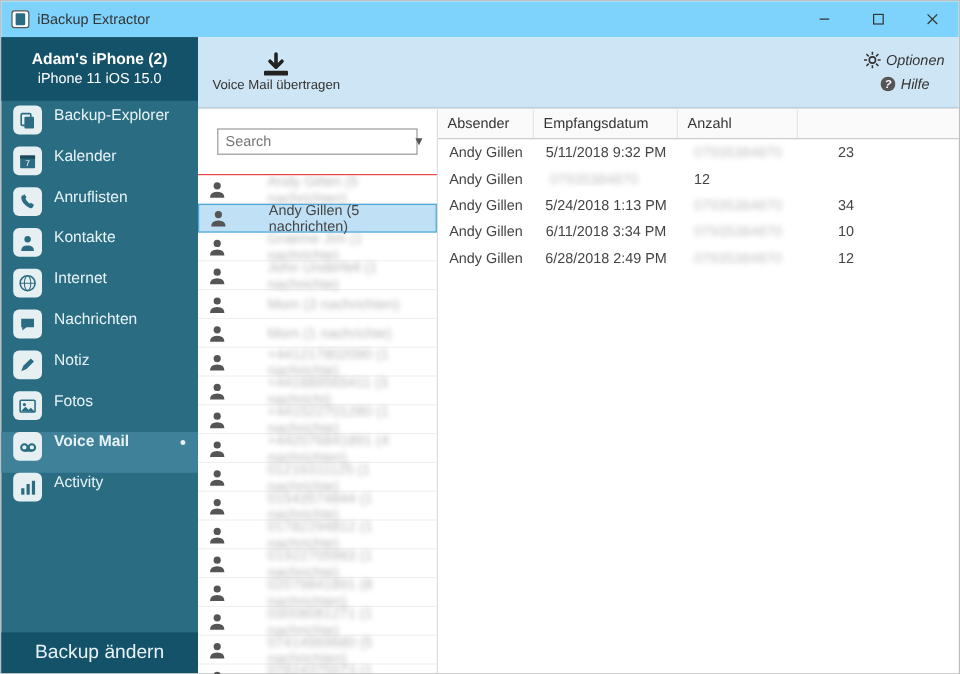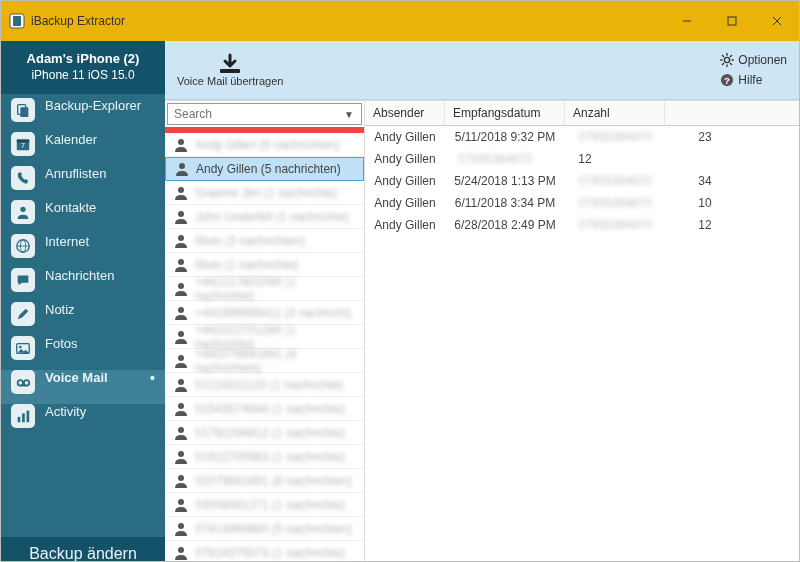--- a/index.html
+++ b/index.html
@@ -1,46 +1,46 @@
 <!DOCTYPE html>
 <html><head>
 <meta charset="utf-8">
 <style>
   * { box-sizing: border-box; margin: 0; padding: 0; font-family: "Segoe UI", Arial, sans-serif; }
   html, body { height: 100%; }
   body { width: 800px; height: 562px; background: #fff; overflow: hidden; border: 1px solid #bfbfbf; }
-  .titlebar { height: 40px; background: #eab308; display: flex; align-items: center; padding: 0 0 0 8px; font-size: 12px; color: #333; }
+  .titlebar { height: 30px; background: #7dd3fc; display: flex; align-items: center; padding: 0 0 0 8px; font-size: 12px; color: #333; }
   .titlebar .app-icon { width: 16px; height: 16px; margin-right: 6px; display: inline-flex; }
   .titlebar .title { flex: 1; }
   .win-controls { display: flex; height: 100%; }
   .win-btn { width: 45px; height: 100%; display: flex; align-items: center; justify-content: center; color: #333; font-size: 13px; }
   .shell { display: flex; height: calc(100% - 30px); }
   .sidebar { width: 164px; background: #2a6d83; display: flex; flex-direction: column; color: #fff; }
   .device { background: #145269; text-align: center; padding: 10px 6px 12px; }
   .device .name { font-weight: 700; font-size: 13px; }
   .device .meta { font-size: 12px; margin-top: 2px; }
   .nav { flex: 1; padding-top: 4px; }
   .nav-item { display: flex; align-items: flex-start; height: 34px; padding: 0 10px; font-size: 13px; color: #e8f3f7; }
   .nav-item .icon-wrap { width: 24px; height: 24px; border-radius: 5px; background: #e6eff2; display: inline-flex; align-items: center; justify-content: center; margin-right: 10px; }
   .nav-item.active { background: #3f8199; font-weight: 700; }
   .nav-item .dot { margin-left: auto; font-size: 14px; }
   .sidebar-footer { background: #145269; text-align: center; padding: 8px 0; font-size: 16px; color: #e8f3f7; }
   .main { flex: 1; display: flex; flex-direction: column; }
   .topbar { height: 59px; background: #cde5f4; display: flex; align-items: center; padding: 0 12px; border-bottom: 1px solid #b9d3e6; }
   .tool { display: flex; flex-direction: column; align-items: center; font-size: 11px; color: #333; margin-right: 20px; }
   .tool svg { width: 26px; height: 22px; }
   .top-right { margin-left: auto; display: flex; flex-direction: column; gap: 6px; font-size: 12px; color: #333; }
-  .top-right .opt { display: flex; align-items: center; gap: 4px; justify-content: flex-start; }
+  .top-right .opt { display: flex; align-items: center; gap: 4px; justify-content: center; font-style: italic; }
   .content { flex: 1; display: flex; border-top: 1px solid #ddd; min-height: 0; }
   .listpane { width: 200px; display: flex; flex-direction: column; border-right: 1px solid #ddd; min-height: 0; }
-  .searchbox { position: relative; padding: 2px; border-bottom: 6px solid #ef4444; }
+  .searchbox { position: relative; padding: 16px; border-bottom: 1px solid #ef4444; }
   .searchbox input { width: 100%; height: 22px; padding: 0 6px; font-size: 12px; border: 1px solid #999; color: #888; background: #fff; }
   .searchbox .drop { position: absolute; right: 10px; top: 50%; transform: translateY(-50%); font-size: 10px; color: #555; pointer-events: none; }
   .list { flex: 1; overflow-y: auto; }
-  .list-item { display: flex; align-items: center; height: 24px; padding: 0 8px; font-size: 12px; color: #444; border-bottom: 1px solid #f0f0f0; }
+  .list-item { display: flex; align-items: center; height: 24px; padding: 0 8px; font-size: 12px; color: #444; border-bottom: 1px solid #f0f0f0; gap: 28px; }
   .list-item .pi { width: 16px; height: 16px; margin-right: 6px; display: inline-flex; }
   .list-item.selected { background: #bfe0f5; border: 1px solid #4aa7db; }
   .list-item.blur span.txt { filter: blur(2.2px); color: #b8b8b8; }
   .tablepane { flex: 1; display: flex; flex-direction: column; font-size: 12px; }
   .thead { display: flex; border-bottom: 1px solid #ccc; background: #fafafa; }
   .th { padding: 5px 8px; border-right: 1px solid #e6e6e6; color: #333; }
   .trow { display: flex; padding: 2px 0; }
   .td { padding: 2px 8px; color: #444; overflow: hidden; white-space: nowrap; text-align: center; }
   .td.blur span { filter: blur(2.2px); color: #c4c4c4; }
   .c0 { width: 80px; } .c1 { width: 120px; } .c2 { width: 100px; } .c3 { width: 80px; }

